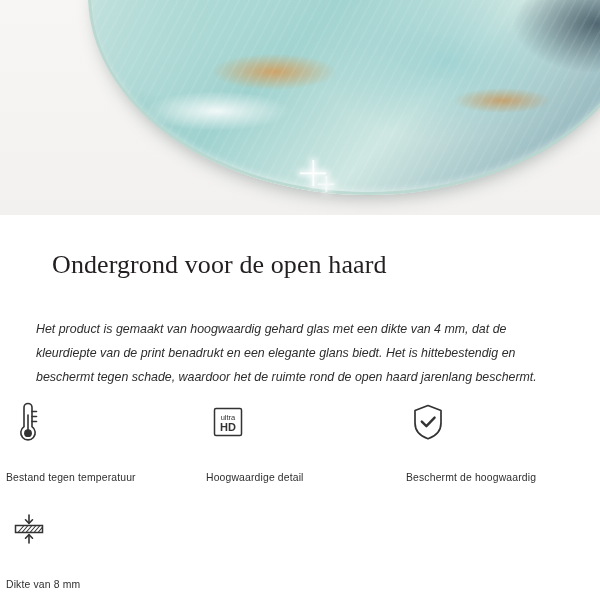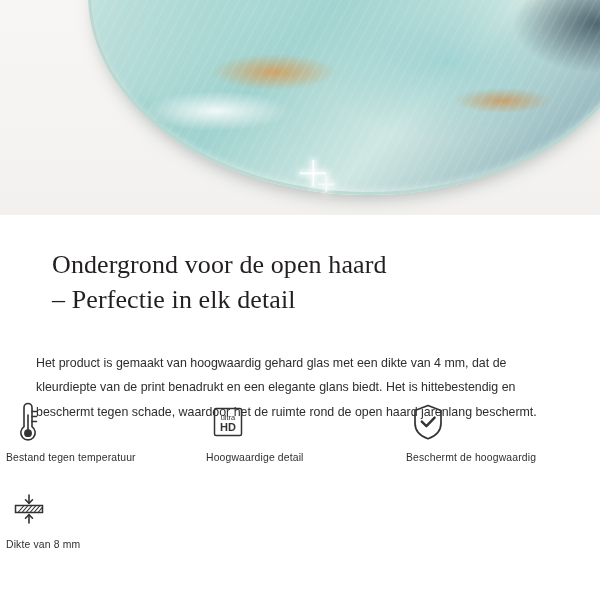--- a/index.html
+++ b/index.html
@@ -142,20 +142,21 @@
     color: #231f20;
     letter-spacing: 0.1px;
   }
   .headline .l2 { display: block; }
   .body-copy {
     margin: 0;
     padding: 18px 40px 0 36px;
     font-size: 12.4px;
     line-height: 1.95;
     color: #2d2d2d;
+    font-style: italic;
   }
 
   
   .features {
     position: absolute;
     left: 0;
     top: 390px;
     width: 600px;
     display: grid;
     grid-template-columns: repeat(3, 1fr);
@@ -168,21 +169,21 @@
     justify-content: flex-start;
     padding: 6px 6px 4px 6px;
   }
   .feature-icon {
     height: 52px;
     display: flex;
     align-items: center;
     justify-content: center;
   }
   .feature-label {
-    margin-top: 4px;
+    margin-top: 24px;
     font-size: 10.4px;
     color: #2f2f2f;
     text-align: center;
     letter-spacing: 0.15px;
   }
   svg { display: block; }
 </style>
 </head>
 <body>
 
@@ -195,21 +196,20 @@
       <div class="disc-edge"></div>
       <div class="disc-shine"></div>
     </div>
     <div class="sparkle s1"></div>
     <div class="sparkle s2"></div>
   </div>
 
   <div class="content">
     <h1 class="headline">
       <span>Ondergrond voor de open haard</span>
-      <span class="l2">– Perfectie in elk detail</span>
     </h1>
     <p class="body-copy">Het product is gemaakt van hoogwaardig gehard glas met een dikte van 4 mm, dat de kleurdiepte van de print benadrukt en een elegante glans biedt. Het is hittebestendig en beschermt tegen schade, waardoor het de ruimte rond de open haard jarenlang beschermt.</p>
   </div>
 
   <div class="features">
 
     <div class="feature">
       <div class="feature-icon">
         <svg width="42" height="46" viewBox="0 0 42 46">
           <g fill="none" stroke="#333" stroke-width="1.6" stroke-linecap="round">

